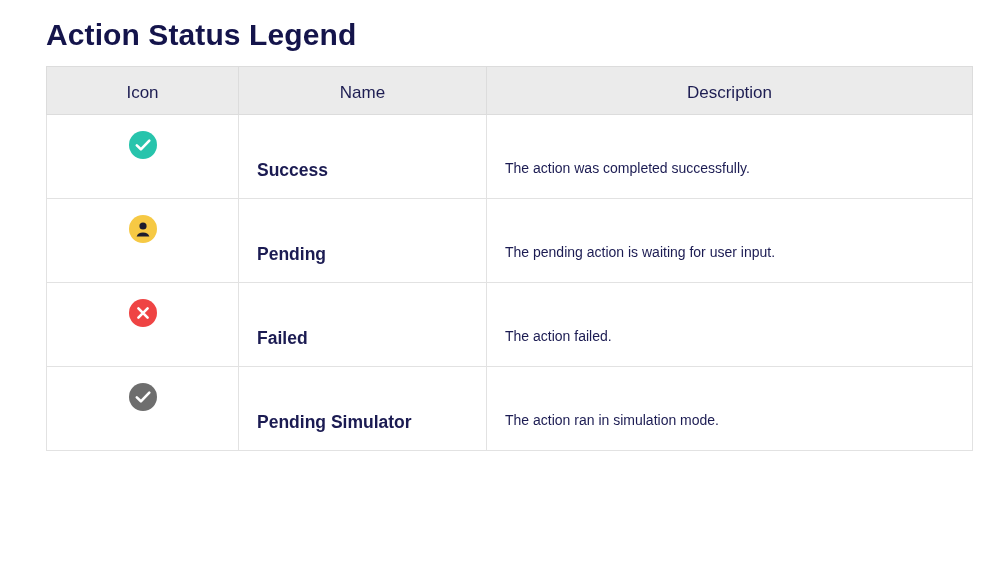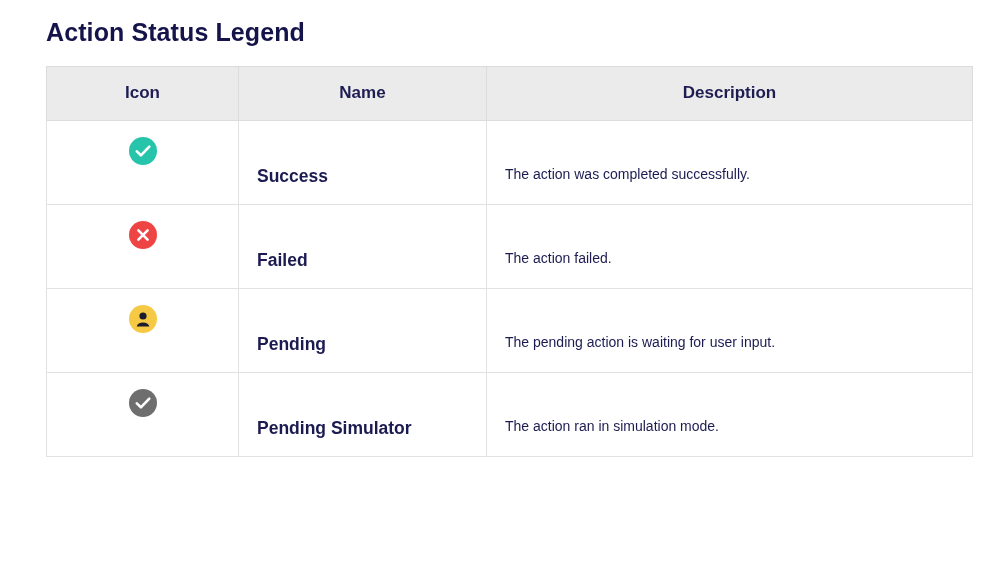--- a/index.html
+++ b/index.html
@@ -20,21 +20,21 @@
     width: 999px;
     height: 580px;
     box-sizing: border-box;
     padding: 0;
   }
 
   .page-title {
     position: absolute;
     left: 46px;
     top: 18px;
-    font-size: 25px;
+    font-size: 30px;
     font-weight: bold;
     letter-spacing: 0.1px;
     color: #14144b;
     margin: 0;
   }
 
   .legend-table {
     position: absolute;
     left: 46px;
     top: 66px;
@@ -45,23 +45,23 @@
   }
 
   .legend-table col.col-icon { width: 192px; }
   .legend-table col.col-name { width: 248px; }
   .legend-table col.col-desc { width: 486px; }
 
   .legend-table thead th {
     background: #ebebeb;
     color: #1d1d52;
     font-size: 17px;
-    font-weight: bold;
+    font-weight: normal;
     text-align: center;
-    padding: 16px 8px 17px 8px;
+    padding: 16px 8px 11px 8px;
     border: 1px solid #dcdcdc;
     border-top: 1px solid #dcdcdc;
   }
 
   .legend-table tbody td {
     border: 1px solid #e2e2e2;
     vertical-align: top;
     background: #ffffff;
     height: 84px;
     box-sizing: border-box;
@@ -126,34 +126,34 @@
         <tr>
           <td class="cell-icon"><span class="status-icon"><svg viewBox="0 0 28 28" aria-hidden="true">
                 <circle cx="14" cy="14" r="14" fill="#27c4ac"></circle>
                 <path d="M7.8 14.4 L11.9 18.3 L20.3 9.6" fill="none" stroke="#ffffff" stroke-width="2.6" stroke-linecap="round" stroke-linejoin="round"></path>
               </svg></span></td>
           <td class="cell-name">Success</td>
           <td class="cell-desc">The action was completed successfully.</td>
         </tr>
         <tr>
           <td class="cell-icon"><span class="status-icon"><svg viewBox="0 0 28 28" aria-hidden="true">
-                <circle cx="14" cy="14" r="14" fill="#ef4444"></circle>
-                <path d="M9.4 9.4 L18.6 18.6 M18.6 9.4 L9.4 18.6" fill="none" stroke="#ffffff" stroke-width="2.6" stroke-linecap="round"></path>
-              </svg></span></td>
-          <td class="cell-name">Failed</td>
-          <td class="cell-desc">The action failed.</td>
-        </tr>
-        <tr>
-          <td class="cell-icon"><span class="status-icon"><svg viewBox="0 0 28 28" aria-hidden="true">
                 <circle cx="14" cy="14" r="14" fill="#f6c944"></circle>
                 <circle cx="14" cy="11" r="3.6" fill="#1c1c2e"></circle>
                 <path d="M7.6 21.6 a6.6 5.4 0 0 1 12.8 0 Z" fill="#1c1c2e"></path>
               </svg></span></td>
           <td class="cell-name">Pending</td>
           <td class="cell-desc">The pending action is waiting for user input.</td>
+        </tr>
+        <tr>
+          <td class="cell-icon"><span class="status-icon"><svg viewBox="0 0 28 28" aria-hidden="true">
+                <circle cx="14" cy="14" r="14" fill="#ef4444"></circle>
+                <path d="M9.4 9.4 L18.6 18.6 M18.6 9.4 L9.4 18.6" fill="none" stroke="#ffffff" stroke-width="2.6" stroke-linecap="round"></path>
+              </svg></span></td>
+          <td class="cell-name">Failed</td>
+          <td class="cell-desc">The action failed.</td>
         </tr>
         <tr>
           <td class="cell-icon"><span class="status-icon"><svg viewBox="0 0 28 28" aria-hidden="true">
                 <circle cx="14" cy="14" r="14" fill="#6e6e6e"></circle>
                 <path d="M7.8 14.4 L11.9 18.3 L20.3 9.6" fill="none" stroke="#ffffff" stroke-width="2.6" stroke-linecap="round" stroke-linejoin="round"></path>
               </svg></span></td>
           <td class="cell-name">Pending Simulator</td>
           <td class="cell-desc">The action ran in simulation mode.</td>
         </tr>
       </tbody>

